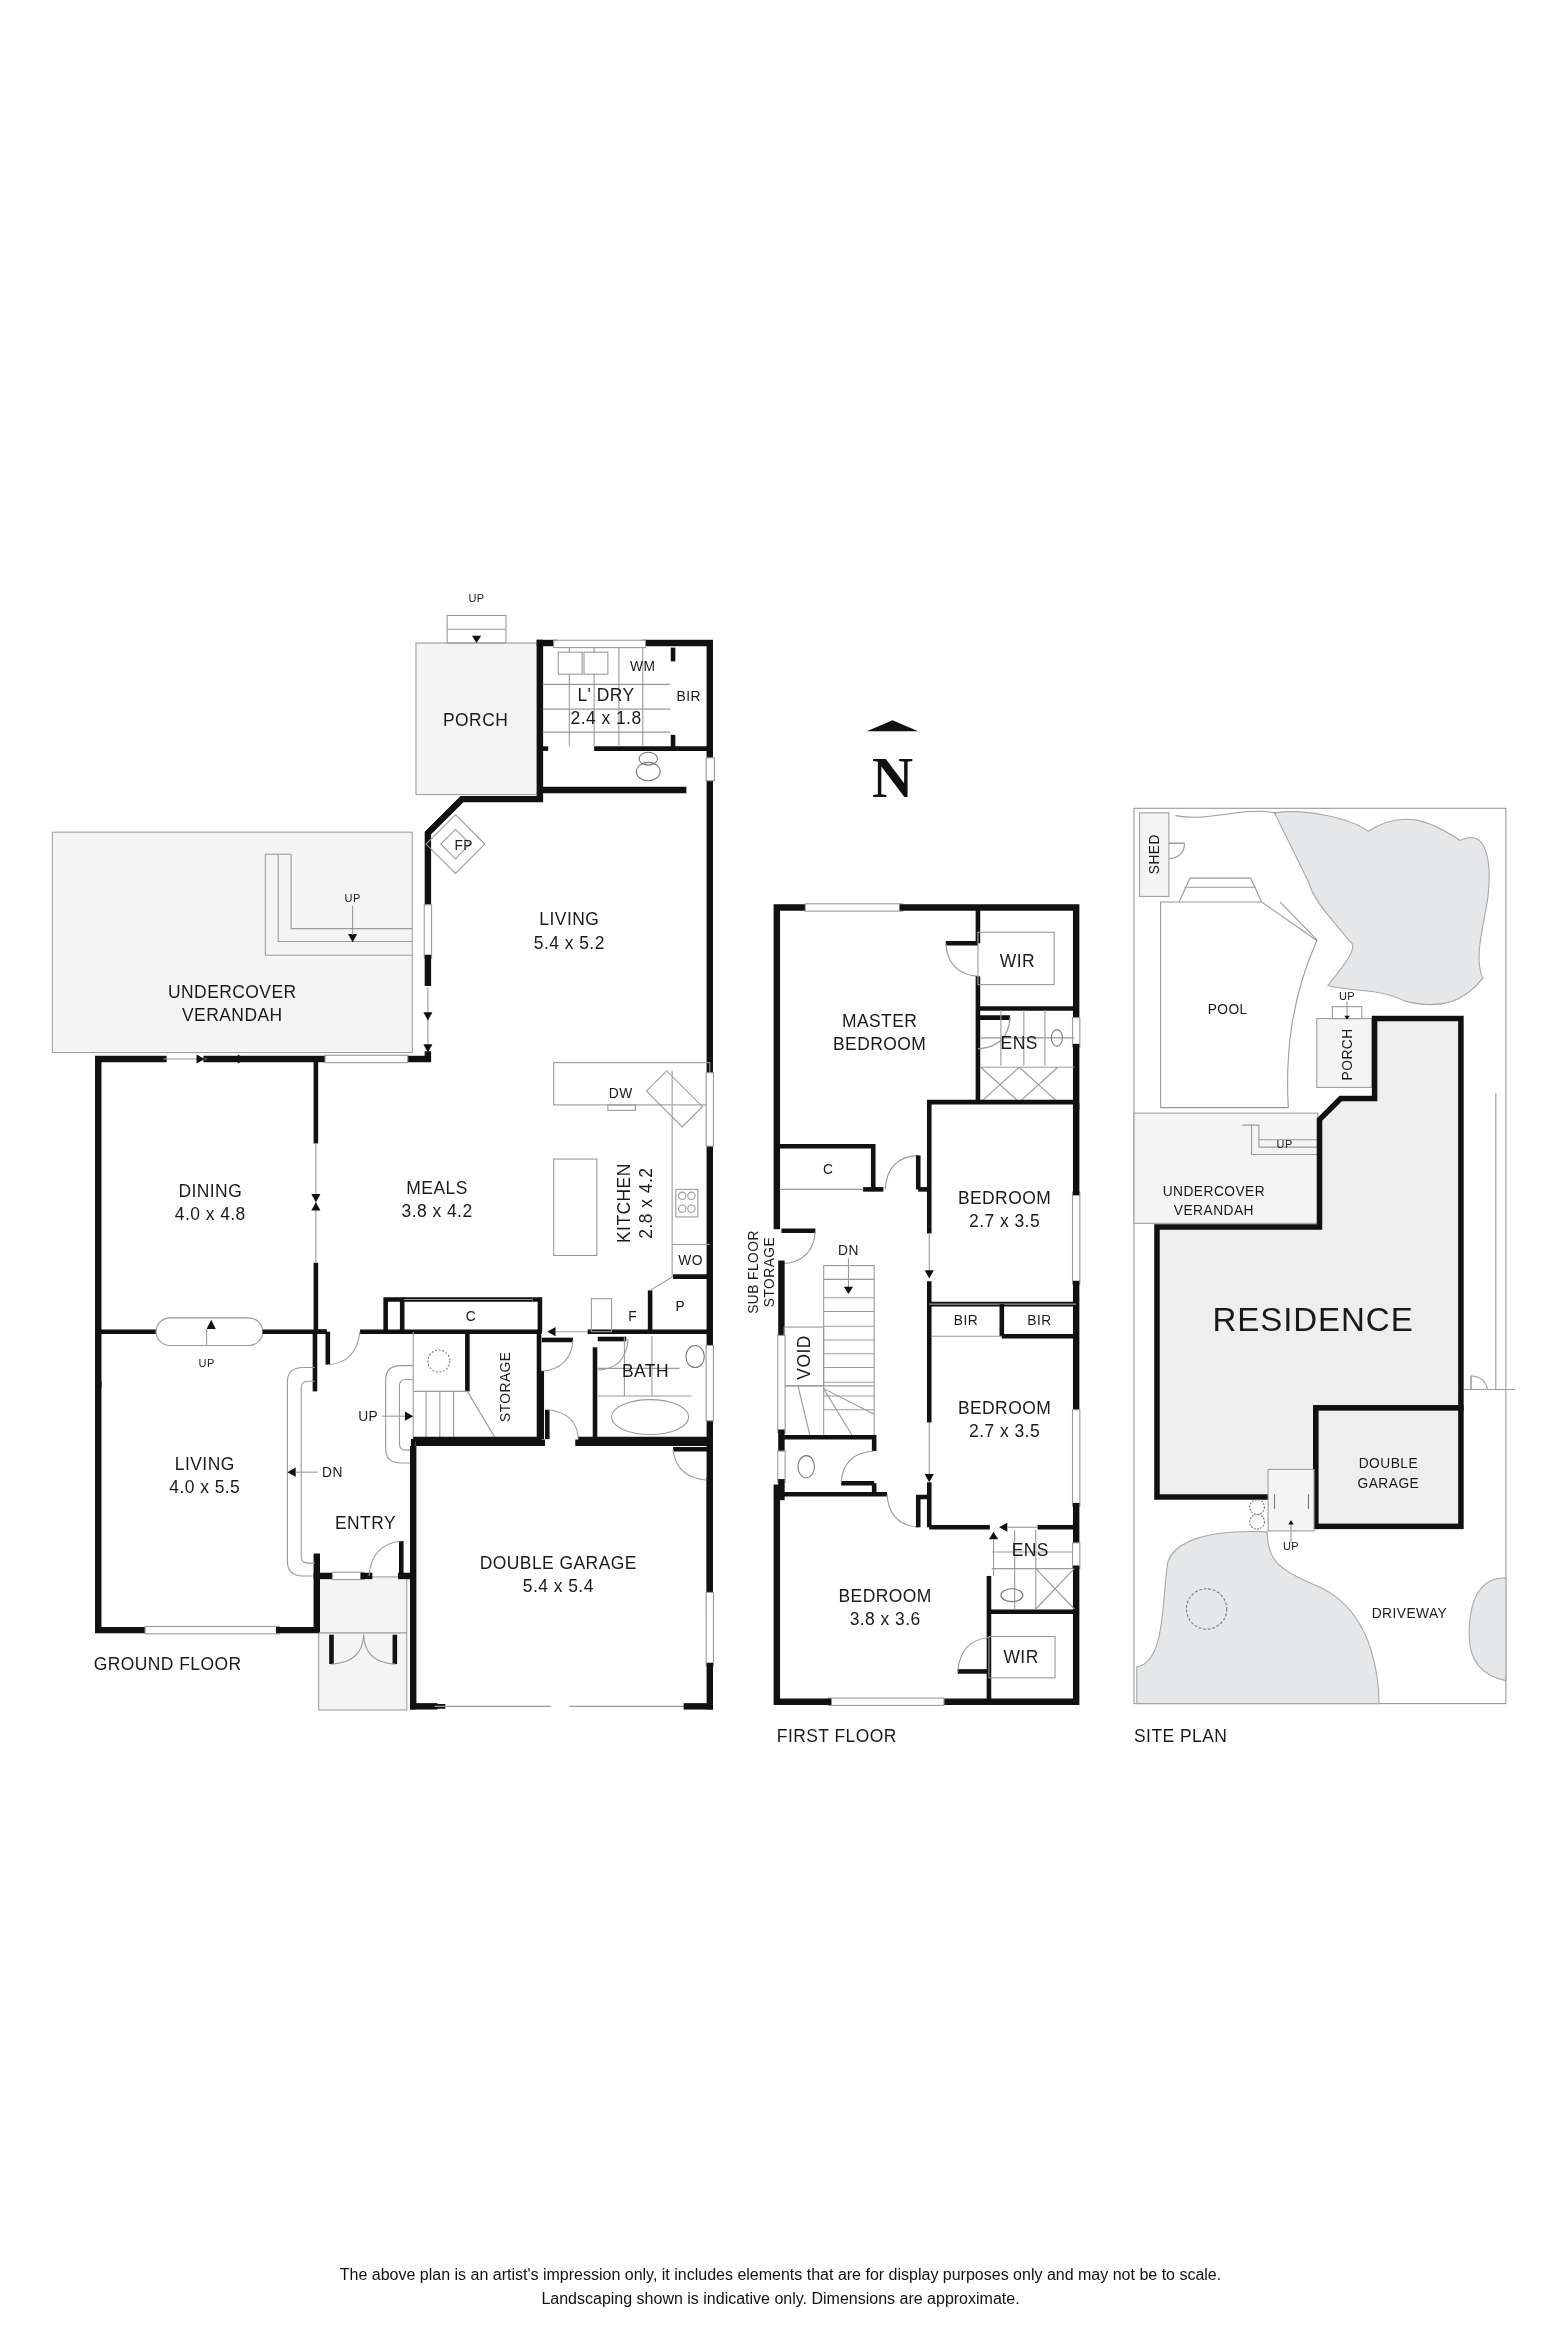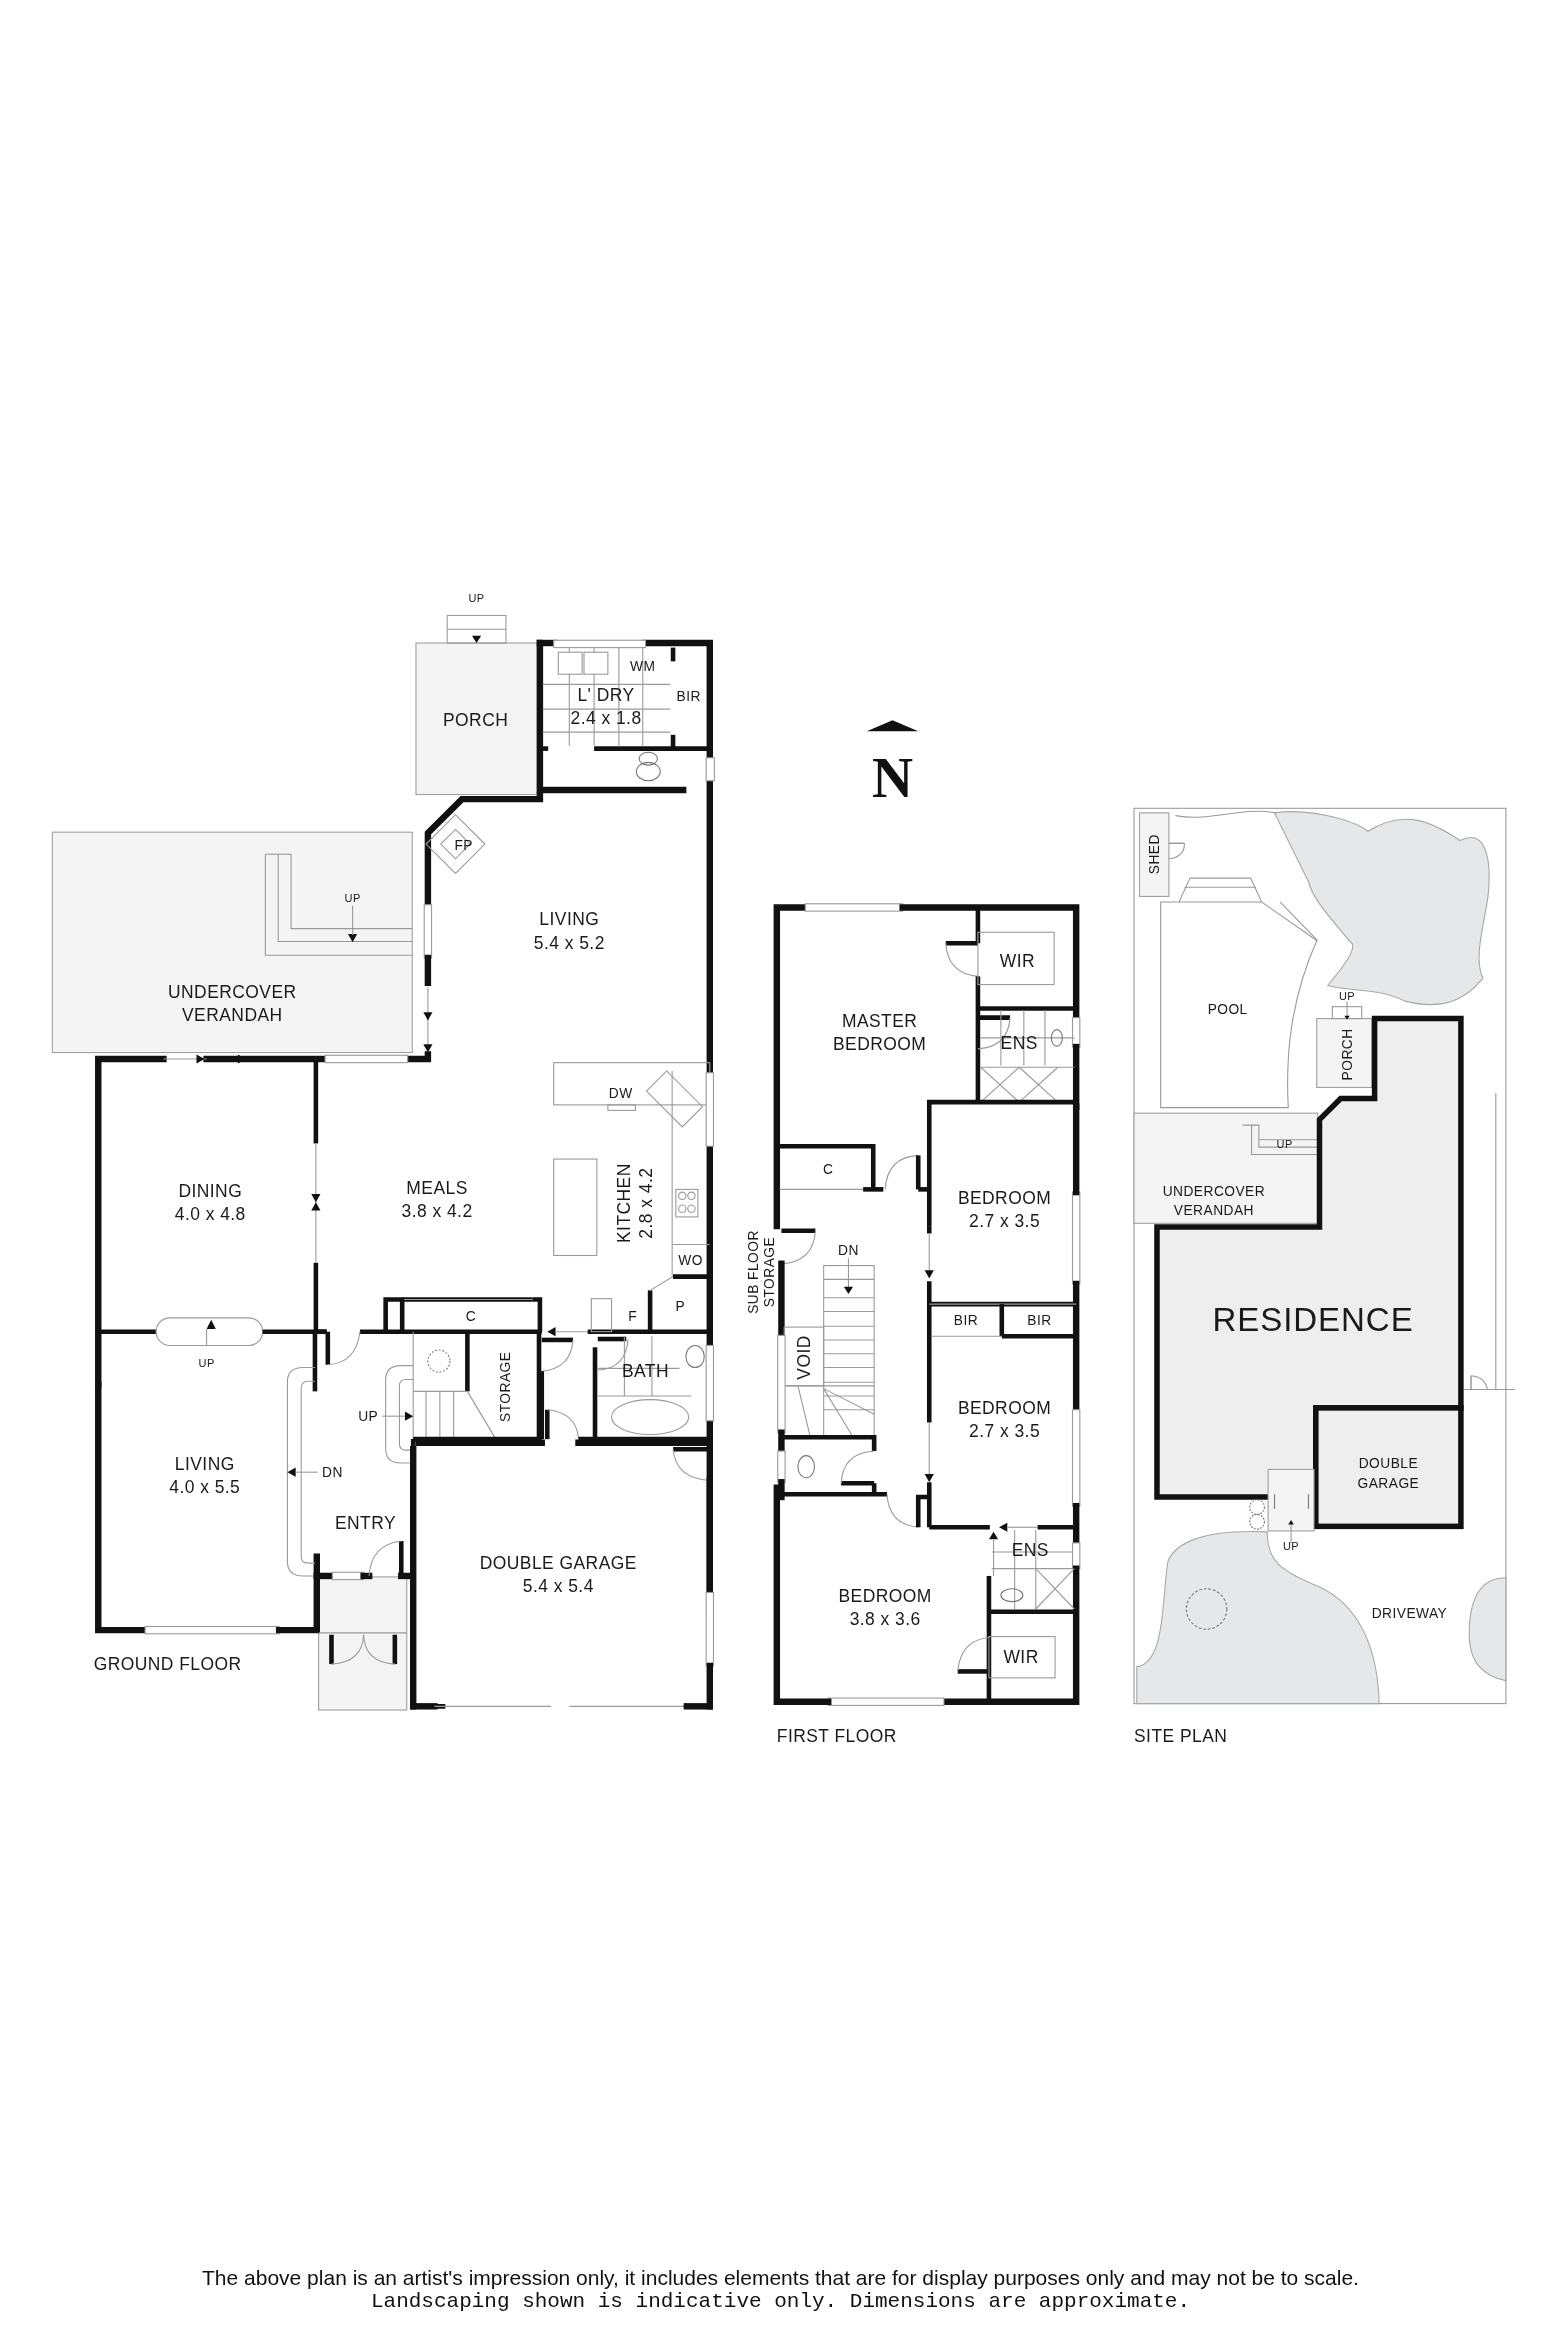--- a/index.html
+++ b/index.html
@@ -14,21 +14,21 @@
   .outdoor { fill: #f4f4f4; stroke: #a0a0a0; stroke-width: 1.2; }
   .garden { fill: #e6e7e8; stroke: #a8a8a8; stroke-width: 1.2; }
   .res-fill { fill: #eeeeee; stroke: #111; stroke-width: 6; }
   .lbl { font-family: "Liberation Sans", "DejaVu Sans", sans-serif; fill: #1a1a1a; font-size: 19px; letter-spacing: 0.5px; }
   .lbl-sm { font-size: 15px; }
   .lbl-xs { font-size: 12px; }
   .lbl-big { font-size: 36px; letter-spacing: 1px; }
   .arrow { fill: #111; }
   .north-n { font-family: "Liberation Serif", "DejaVu Serif", serif; font-weight: bold; font-size: 62px; fill: #111; }
   .footer { position: absolute; left: 0; width: 1561px; text-align: center;
-            font-family: "Liberation Sans", "DejaVu Sans", sans-serif; font-size: 21px; color: #111; }
+            font-family: "Liberation Sans", "DejaVu Sans", sans-serif; font-size: 16px; color: #111; }
 </style>
 </head>
 <body>
 
 <svg id="plan" viewBox="0 0 1700 2550" xmlns="http://www.w3.org/2000/svg">
 
   <g>
     <polygon class="arrow" points="972,784 1000,796 944,796"></polygon>
     <text class="north-n" x="972" y="868" text-anchor="middle">N</text>
   </g>
@@ -448,14 +448,14 @@
     <text class="lbl lbl-big" x="1430" y="1449" text-anchor="middle">RESIDENCE</text>
     <text class="lbl lbl-sm" x="1512" y="1598" text-anchor="middle">DOUBLE</text>
     <text class="lbl lbl-sm" x="1512" y="1620" text-anchor="middle">GARAGE</text>
     <text class="lbl lbl-xs" x="1406" y="1688" text-anchor="middle">UP</text>
     <text class="lbl lbl-sm" x="1535" y="1762" text-anchor="middle">DRIVEWAY</text>
     <text class="lbl" x="1235" y="1897">SITE PLAN</text>
   </g>
 </svg>
 
 <div class="footer" style="top:2266px;">The above plan is an artist's impression only, it includes elements that are for display purposes only and may not be to scale.</div>
-<div class="footer" style="top:2290px;font-family:Liberation Mono, monospace;">Landscaping shown is indicative only. Dimensions are approximate.</div>
+<div class="footer" style="top:2290px;">Landscaping shown is indicative only. Dimensions are approximate.</div>
 
 
 </body></html>

